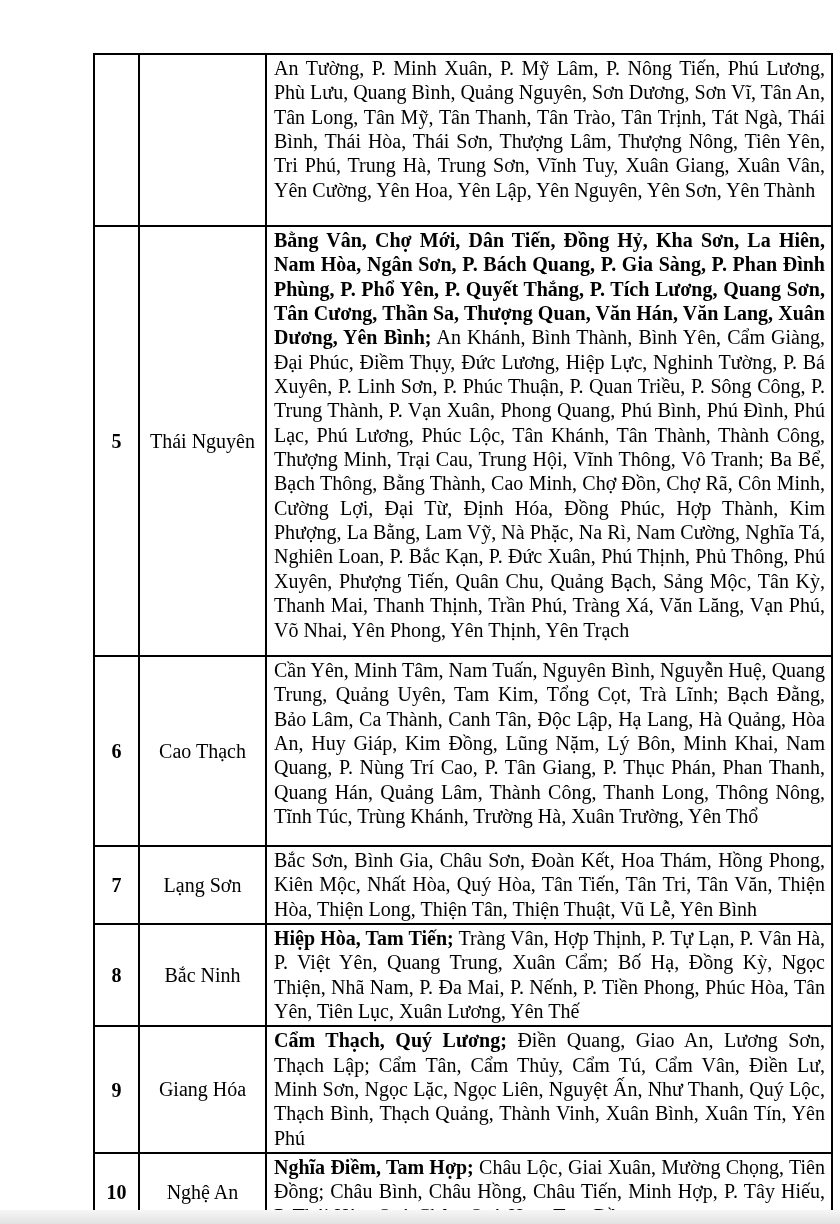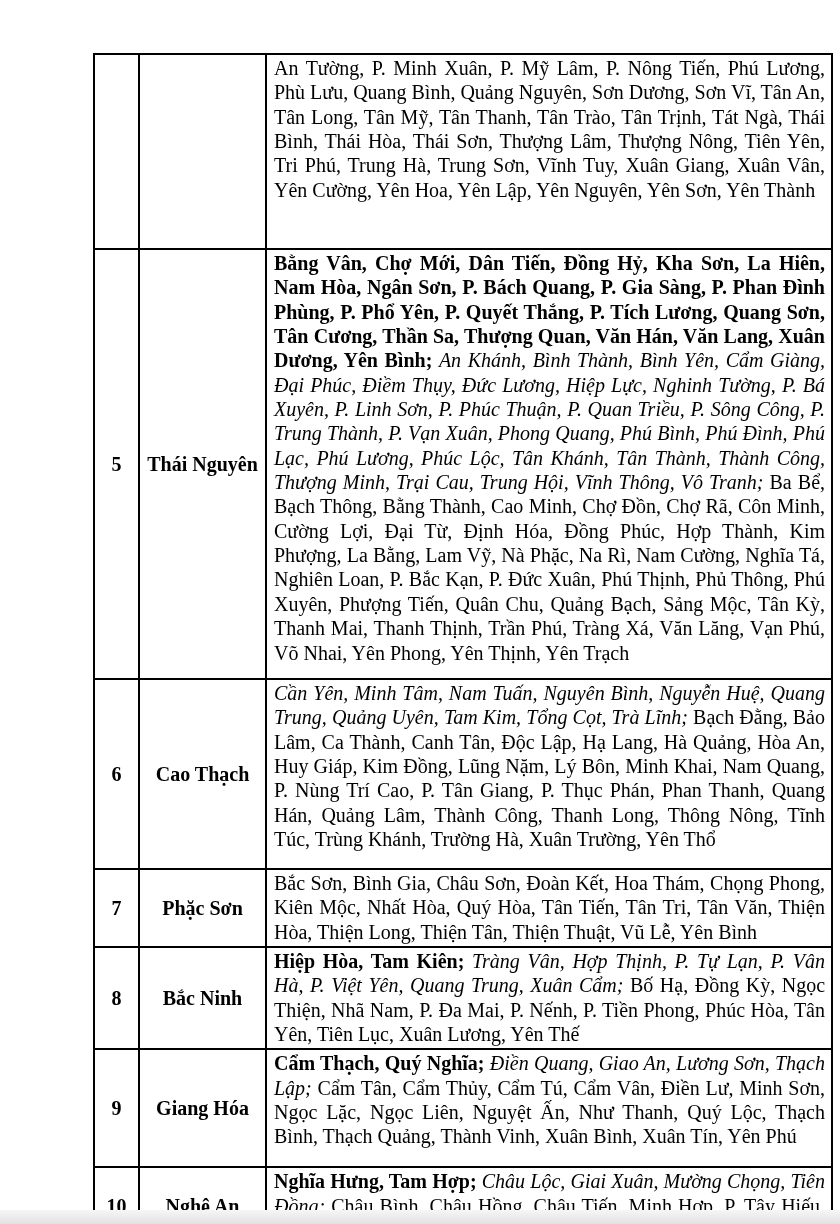--- a/index.html
+++ b/index.html
@@ -29,83 +29,83 @@
   td.num {
     text-align: center;
     vertical-align: middle;
     font-weight: bold;
     font-size: 20px;
     line-height: 24px;
   }
   td.prov {
     text-align: center;
     vertical-align: middle;
-    font-weight: bold;
+    font-weight: normal;
     font-size: 20px;
     line-height: 25px;
     padding: 0 6px;
   }
   td.communes {
     padding: 1px 6px 2px 7px;
     font-size: 20px;
     line-height: 24.35px;
     text-align: justify;
   }
   .seg.bold   { font-weight: bold; margin-top: 40px; }
-  .seg.italic { font-style: italic; }
+  .seg.italic { }
   .seg.regular { font-weight: normal; font-style: normal; }
 
   .page-bottom-strip {
     position: absolute;
     left: 0; top: 1210px;
     width: 840px; height: 14px;
     background: linear-gradient(#f6f6f6, #e1e1e1);
   }
 </style>
 </head>
 <body>
 
 <table class="prov-table">
   <colgroup>
     <col style="width:45px">
     <col style="width:127px">
     <col style="width:566px">
   </colgroup>
   <tbody>
-      <tr style="height: 195px;">
+      <tr style="height: 172px;">
         <td class="num"></td>
         <td class="prov"></td>
         <td class="communes"><span class="seg regular">An Tường, P. Minh Xuân, P. Mỹ Lâm, P. Nông Tiến, Phú Lương, Phù Lưu, Quang Bình, Quảng Nguyên, Sơn Dương, Sơn Vĩ, Tân An, Tân Long, Tân Mỹ, Tân Thanh, Tân Trào, Tân Trịnh, Tát Ngà, Thái Bình, Thái Hòa, Thái Sơn, Thượng Lâm, Thượng Nông, Tiên Yên, Tri Phú, Trung Hà, Trung Sơn, Vĩnh Tuy, Xuân Giang, Xuân Vân, Yên Cường, Yên Hoa, Yên Lập, Yên Nguyên, Yên Sơn, Yên Thành</span></td>
       </tr>
       <tr style="height: 430px;">
         <td class="num">5</td>
         <td class="prov">Thái Nguyên</td>
         <td class="communes"><span class="seg bold">Bằng Vân, Chợ Mới, Dân Tiến, Đồng Hỷ, Kha Sơn, La Hiên, Nam Hòa, Ngân Sơn, P. Bách Quang, P. Gia Sàng, P. Phan Đình Phùng, P. Phổ Yên, P. Quyết Thắng, P. Tích Lương, Quang Sơn, Tân Cương, Thần Sa, Thượng Quan, Văn Hán, Văn Lang, Xuân Dương, Yên Bình;</span> <span class="seg italic">An Khánh, Bình Thành, Bình Yên, Cẩm Giàng, Đại Phúc, Điềm Thụy, Đức Lương, Hiệp Lực, Nghinh Tường, P. Bá Xuyên, P. Linh Sơn, P. Phúc Thuận, P. Quan Triều, P. Sông Công, P. Trung Thành, P. Vạn Xuân, Phong Quang, Phú Bình, Phú Đình, Phú Lạc, Phú Lương, Phúc Lộc, Tân Khánh, Tân Thành, Thành Công, Thượng Minh, Trại Cau, Trung Hội, Vĩnh Thông, Vô Tranh;</span> <span class="seg regular">Ba Bể, Bạch Thông, Bằng Thành, Cao Minh, Chợ Đồn, Chợ Rã, Côn Minh, Cường Lợi, Đại Từ, Định Hóa, Đồng Phúc, Hợp Thành, Kim Phượng, La Bằng, Lam Vỹ, Nà Phặc, Na Rì, Nam Cường, Nghĩa Tá, Nghiên Loan, P. Bắc Kạn, P. Đức Xuân, Phú Thịnh, Phủ Thông, Phú Xuyên, Phượng Tiến, Quân Chu, Quảng Bạch, Sảng Mộc, Tân Kỳ, Thanh Mai, Thanh Thịnh, Trần Phú, Tràng Xá, Văn Lăng, Vạn Phú, Võ Nhai, Yên Phong, Yên Thịnh, Yên Trạch</span></td>
       </tr>
       <tr style="height: 190px;">
         <td class="num">6</td>
         <td class="prov">Cao Thạch</td>
         <td class="communes"><span class="seg italic">Cần Yên, Minh Tâm, Nam Tuấn, Nguyên Bình, Nguyễn Huệ, Quang Trung, Quảng Uyên, Tam Kim, Tổng Cọt, Trà Lĩnh;</span> <span class="seg regular">Bạch Đằng, Bảo Lâm, Ca Thành, Canh Tân, Độc Lập, Hạ Lang, Hà Quảng, Hòa An, Huy Giáp, Kim Đồng, Lũng Nặm, Lý Bôn, Minh Khai, Nam Quang, P. Nùng Trí Cao, P. Tân Giang, P. Thục Phán, Phan Thanh, Quang Hán, Quảng Lâm, Thành Công, Thanh Long, Thông Nông, Tĩnh Túc, Trùng Khánh, Trường Hà, Xuân Trường, Yên Thổ</span></td>
       </tr>
       <tr style="height: 75px;">
         <td class="num">7</td>
-        <td class="prov">Phặc Sơn</td>
-        <td class="communes"><span class="seg regular">Bắc Sơn, Bình Gia, Châu Sơn, Đoàn Kết, Hoa Thám, Chọng Phong, Kiên Mộc, Nhất Hòa, Quý Hòa, Tân Tiến, Tân Tri, Tân Văn, Thiện Hòa, Thiện Long, Thiện Tân, Thiện Thuật, Vũ Lễ, Yên Bình</span></td>
+        <td class="prov">Lạng Sơn</td>
+        <td class="communes"><span class="seg regular">Bắc Sơn, Bình Gia, Châu Sơn, Đoàn Kết, Hoa Thám, Hồng Phong, Kiên Mộc, Nhất Hòa, Quý Hòa, Tân Tiến, Tân Tri, Tân Văn, Thiện Hòa, Thiện Long, Thiện Tân, Thiện Thuật, Vũ Lễ, Yên Bình</span></td>
       </tr>
       <tr style="height: 102px;">
         <td class="num">8</td>
         <td class="prov">Bắc Ninh</td>
-        <td class="communes"><span class="seg bold">Hiệp Hòa, Tam Kiên;</span> <span class="seg italic">Tràng Vân, Hợp Thịnh, P. Tự Lạn, P. Vân Hà, P. Việt Yên, Quang Trung, Xuân Cẩm;</span> <span class="seg regular">Bố Hạ, Đồng Kỳ, Ngọc Thiện, Nhã Nam, P. Đa Mai, P. Nếnh, P. Tiền Phong, Phúc Hòa, Tân Yên, Tiên Lục, Xuân Lương, Yên Thế</span></td>
+        <td class="communes"><span class="seg bold">Hiệp Hòa, Tam Tiến;</span> <span class="seg italic">Tràng Vân, Hợp Thịnh, P. Tự Lạn, P. Vân Hà, P. Việt Yên, Quang Trung, Xuân Cẩm;</span> <span class="seg regular">Bố Hạ, Đồng Kỳ, Ngọc Thiện, Nhã Nam, P. Đa Mai, P. Nếnh, P. Tiền Phong, Phúc Hòa, Tân Yên, Tiên Lục, Xuân Lương, Yên Thế</span></td>
       </tr>
       <tr style="height: 118px;">
         <td class="num">9</td>
         <td class="prov">Giang Hóa</td>
-        <td class="communes"><span class="seg bold">Cẩm Thạch, Quý Nghĩa;</span> <span class="seg italic">Điền Quang, Giao An, Lương Sơn, Thạch Lập;</span> <span class="seg regular">Cẩm Tân, Cẩm Thủy, Cẩm Tú, Cẩm Vân, Điền Lư, Minh Sơn, Ngọc Lặc, Ngọc Liên, Nguyệt Ấn, Như Thanh, Quý Lộc, Thạch Bình, Thạch Quảng, Thành Vinh, Xuân Bình, Xuân Tín, Yên Phú</span></td>
+        <td class="communes"><span class="seg bold">Cẩm Thạch, Quý Lương;</span> <span class="seg italic">Điền Quang, Giao An, Lương Sơn, Thạch Lập;</span> <span class="seg regular">Cẩm Tân, Cẩm Thủy, Cẩm Tú, Cẩm Vân, Điền Lư, Minh Sơn, Ngọc Lặc, Ngọc Liên, Nguyệt Ấn, Như Thanh, Quý Lộc, Thạch Bình, Thạch Quảng, Thành Vinh, Xuân Bình, Xuân Tín, Yên Phú</span></td>
       </tr>
       <tr style="height: 68px;">
         <td class="num">10</td>
         <td class="prov">Nghệ An</td>
-        <td class="communes"><span class="seg bold">Nghĩa Hưng, Tam Hợp;</span> <span class="seg italic">Châu Lộc, Giai Xuân, Mường Chọng, Tiên Đồng;</span> <span class="seg regular">Châu Bình, Châu Hồng, Châu Tiến, Minh Hợp, P. Tây Hiếu, P. Thái Hòa, Quỳ Châu, Quỳ Hợp, Tam Đồng</span></td>
+        <td class="communes"><span class="seg bold">Nghĩa Điềm, Tam Hợp;</span> <span class="seg italic">Châu Lộc, Giai Xuân, Mường Chọng, Tiên Đồng;</span> <span class="seg regular">Châu Bình, Châu Hồng, Châu Tiến, Minh Hợp, P. Tây Hiếu, P. Thái Hòa, Quỳ Châu, Quỳ Hợp, Tam Đồng</span></td>
       </tr>
     </tbody>
 </table>
 
 <div class="page-bottom-strip"></div>
 
 </body></html>

